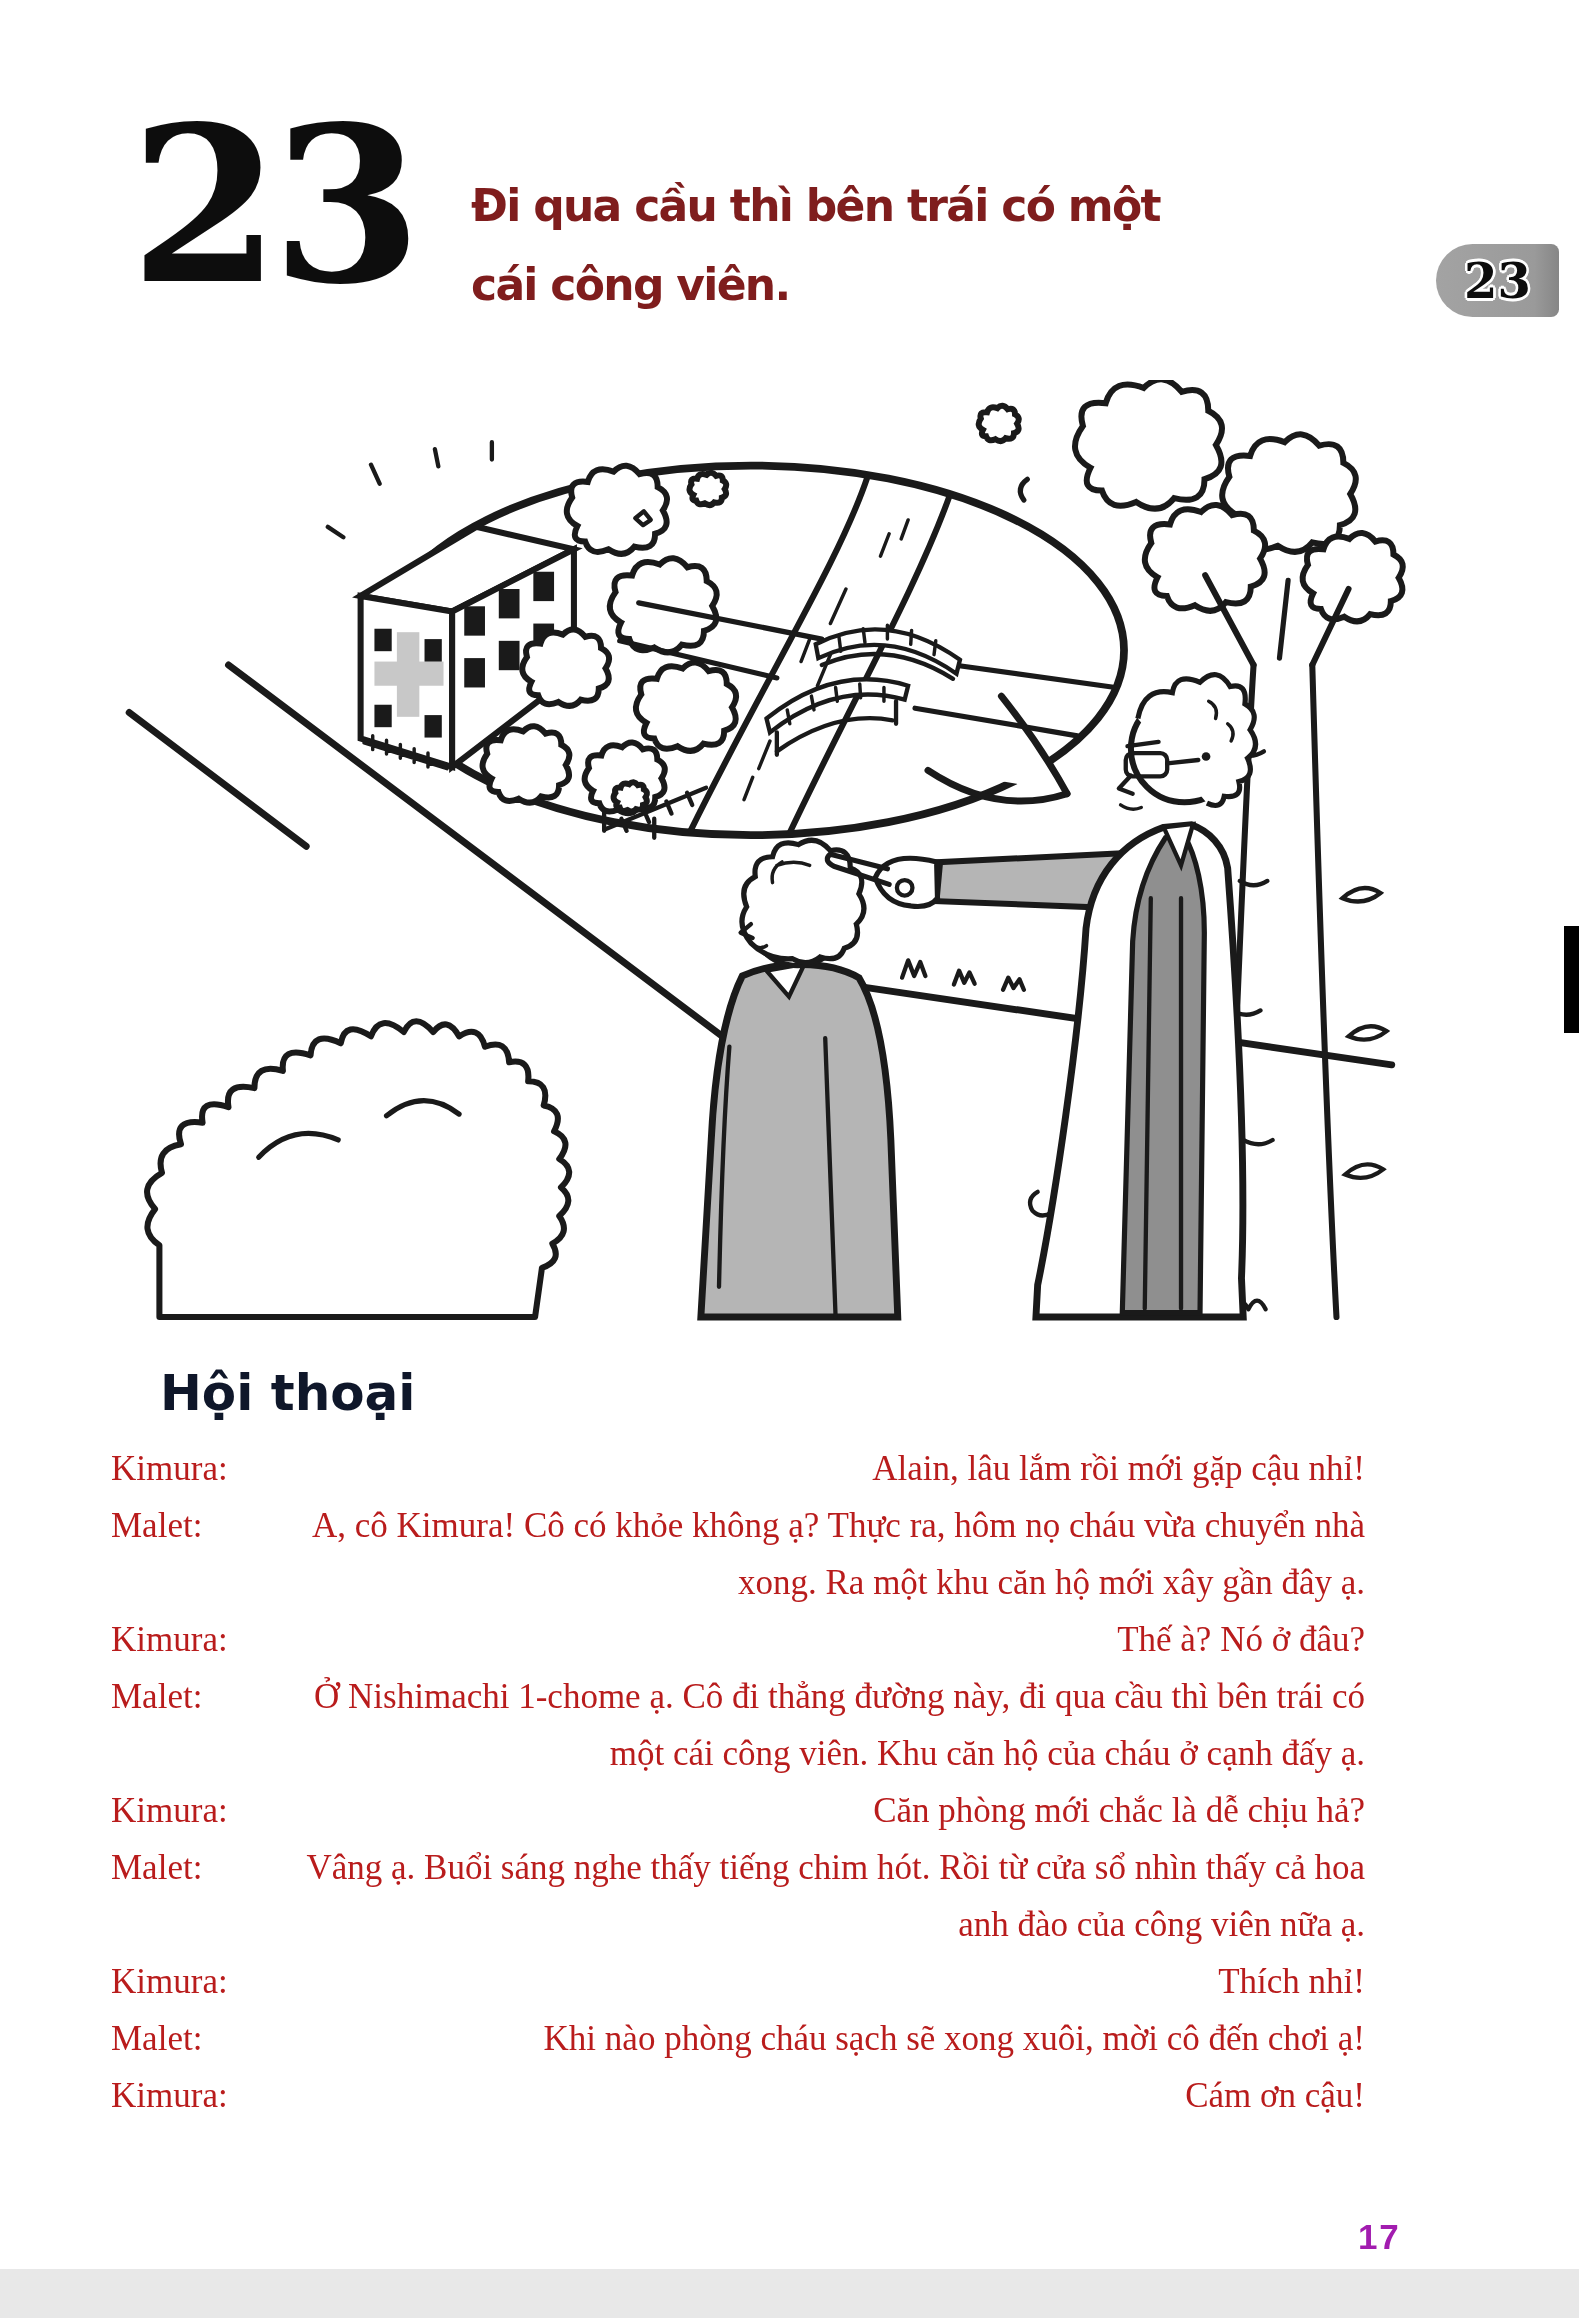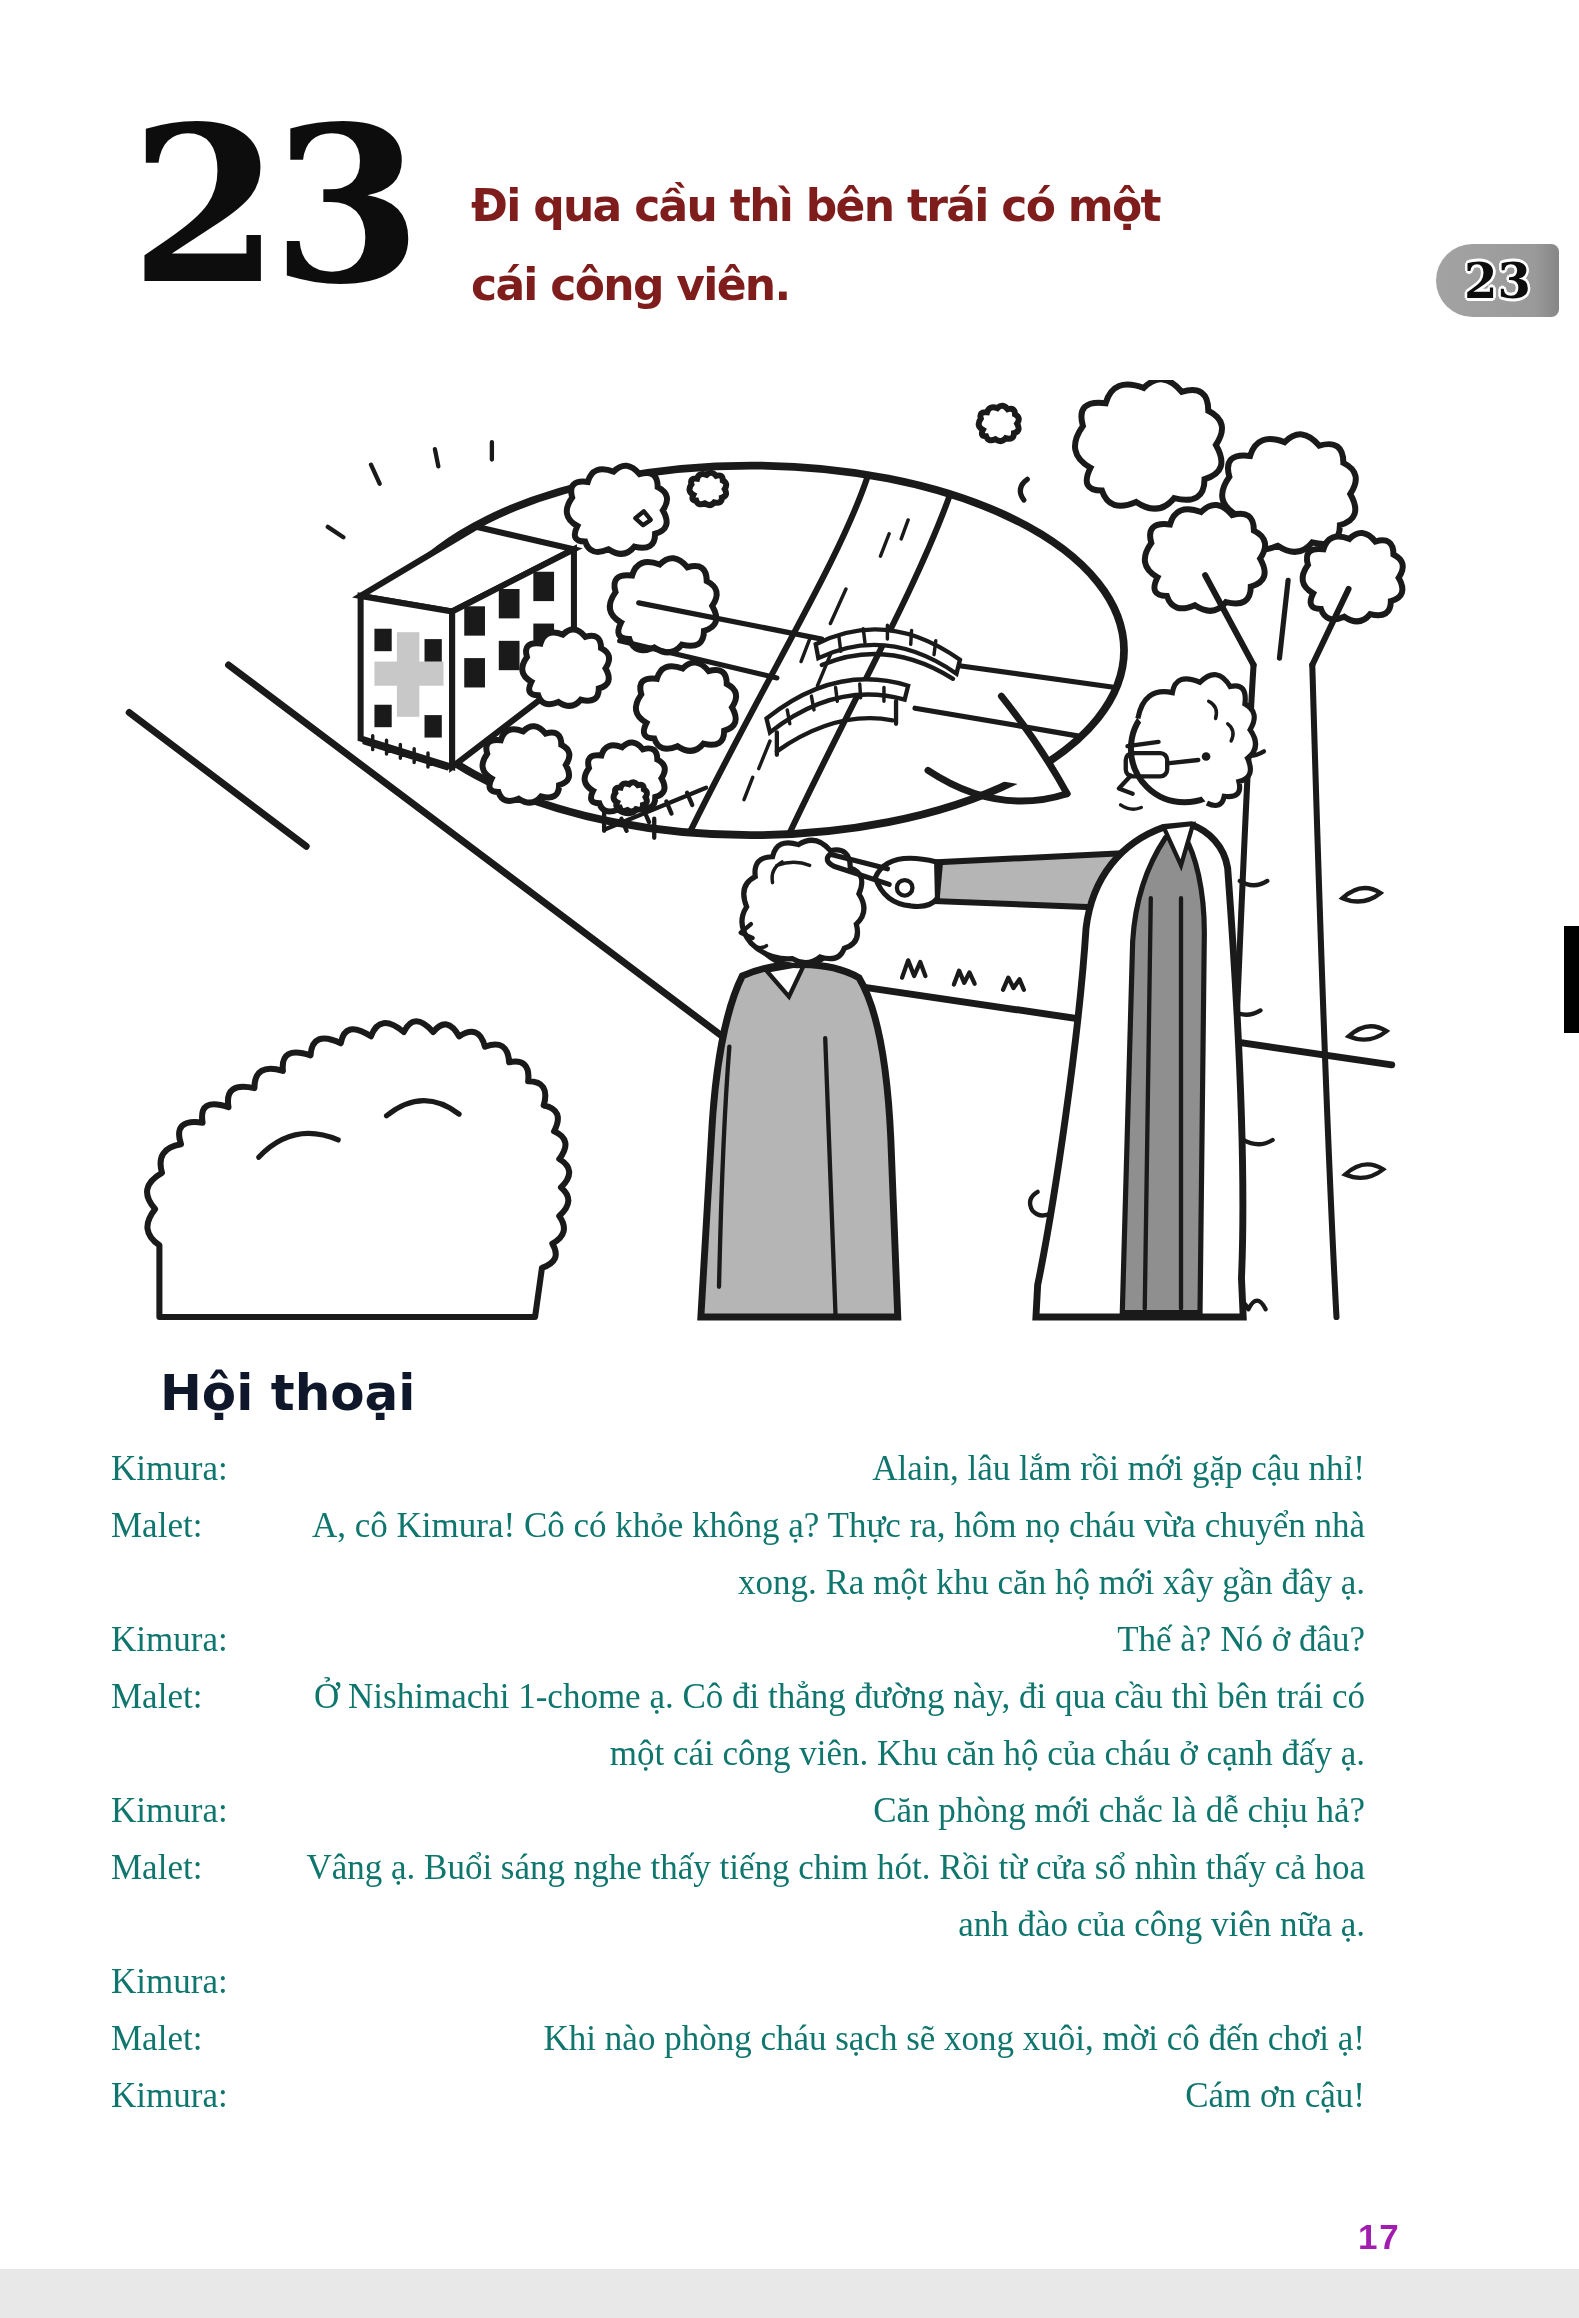--- a/index.html
+++ b/index.html
@@ -47,21 +47,21 @@
   
   #dialogue-heading{
     position:absolute;left:160px;top:1365px;
     font-family:"DejaVu Sans",sans-serif;
     font-weight:bold;font-size:50px;line-height:57px;
     color:#0f172a;
   }
   #dialogue{
     position:absolute;left:111px;top:1440px;width:1254px;
     font-family:"Liberation Serif",serif;
-    font-size:35px;line-height:57px;color:#0f766e;
+    font-size:35px;line-height:57px;color:#b91c1c;
   }
   .dlg-row{display:flex;align-items:flex-start;}
   .dlg-speaker{flex:0 0 164px;}
   .dlg-text{flex:0 0 1090px;max-width:1090px;text-align:right;}
   
   #page-number{
     position:absolute;left:1358px;top:2217px;
     font-family:"Liberation Sans",sans-serif;
     font-weight:bold;font-size:35px;letter-spacing:1.7px;
     color:#a21caf;
@@ -249,20 +249,21 @@
     <div class="dlg-row">
       <div class="dlg-speaker">Kimura:</div>
       <div class="dlg-text">Căn phòng mới chắc là dễ chịu hả?</div>
     </div>
     <div class="dlg-row">
       <div class="dlg-speaker">Malet:</div>
       <div class="dlg-text">Vâng ạ. Buổi sáng nghe thấy tiếng chim hót. Rồi từ cửa sổ nhìn thấy cả hoa anh đào của công viên nữa ạ.</div>
     </div>
     <div class="dlg-row">
       <div class="dlg-speaker">Kimura:</div>
+      <div class="dlg-text">Thích nhỉ!</div>
     </div>
     <div class="dlg-row">
       <div class="dlg-speaker">Malet:</div>
       <div class="dlg-text">Khi nào phòng cháu sạch sẽ xong xuôi, mời cô đến chơi ạ!</div>
     </div>
     <div class="dlg-row">
       <div class="dlg-speaker">Kimura:</div>
       <div class="dlg-text">Cám ơn cậu!</div>
     </div>
   </div>

